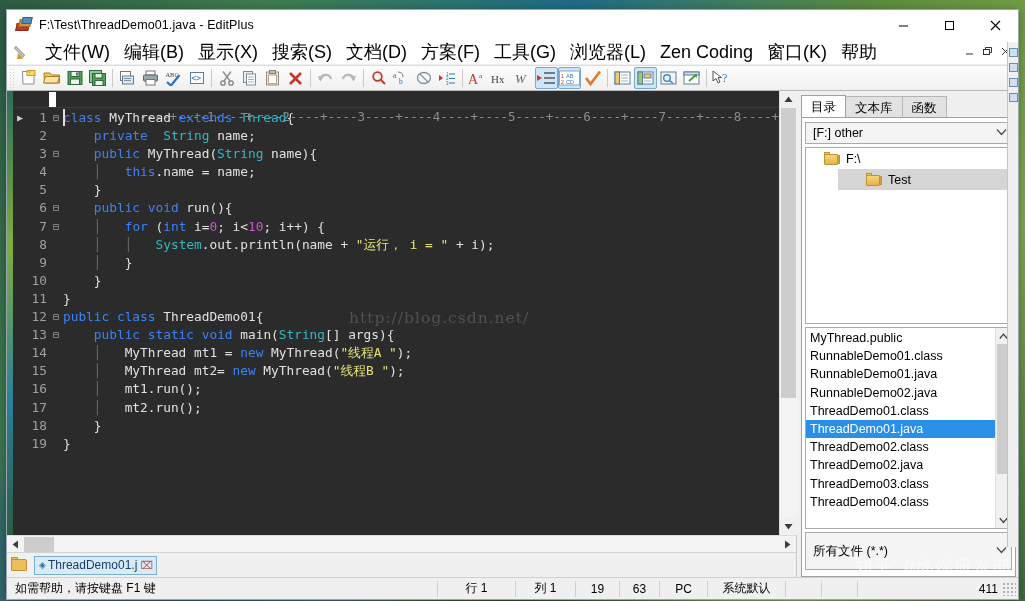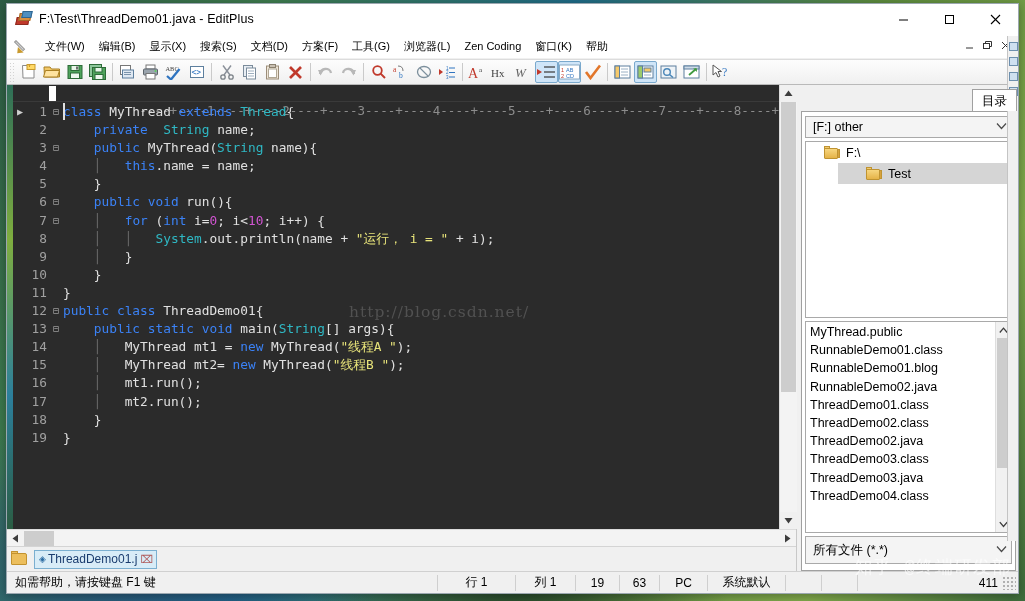--- a/index.html
+++ b/index.html
@@ -17,21 +17,21 @@
     position: absolute; inset: 0;
     background:
       radial-gradient(ellipse 380px 200px at 120px 560px, rgba(40,80,130,0.85), transparent 70%),
       radial-gradient(ellipse 300px 160px at 520px 580px, rgba(30,60,40,0.9), transparent 70%),
       linear-gradient(120deg,#2d5c45 0%,#3f7d4f 20%,#1f6c88 42%,#5d8c3e 64%,#82ab4c 84%,#3e6d3c 100%);
   }
 
   
   .window {
     position: absolute;
-    left: 6px; top: 3px;
+    left: 6px; top: 9px;
     width: 1013px; height: 591px;
     background: #f0f0f0;
     border: 1px solid #9ba7b0;
     display: flex; flex-direction: column;
     box-shadow: 0 2px 10px rgba(0,0,0,0.35);
   }
 
   
   .titlebar {
     height: 30px; background: #ffffff;
@@ -59,21 +59,21 @@
   
   .menubar {
     height: 25px; background:#ffffff; display:flex; align-items:center;
     flex: 0 0 25px; position: relative;
     border-bottom: 1px solid #f0f0f0;
   }
   .menu-pencil { width:20px; margin-left:7px; margin-right:4px; flex:0 0 20px; position:relative; height:16px;}
   .menu-pencil .shaft { position:absolute; left:2px; top:2px; width:13px; height:3px; background:#d8d8d8; border:1px solid #9a9a9a; transform: rotate(45deg); transform-origin: left top;}
   .menu-pencil .tip { position:absolute; left:1px; top:11px; width:0;height:0;border-left:4px solid transparent;border-right:4px solid transparent;border-bottom:5px solid #c99a2e; transform: rotate(-135deg);}
   .menu-item {
-    font-size: 11px; color:#000; padding: 3px 7px; cursor: default; white-space: nowrap;
+    font-size: 18px; color:#000; padding: 3px 7px; cursor: default; white-space: nowrap;
   }
   .menubar .mdi-btns { position:absolute; right:4px; top:3px; display:flex; gap:1px;}
   .mdi-btn { width:17px; height:17px; display:flex;align-items:center;justify-content:center;
              font-size:10px; color:#333; border:1px solid transparent; }
 
   
   .toolbar {
     height: 26px; flex: 0 0 26px;
     background: linear-gradient(#fdfdfd,#f0f0f0);
     border-top: 1px solid #dcdcdc;
@@ -186,21 +186,21 @@
   .doctab .lbl { overflow:hidden; text-overflow:clip; white-space:nowrap; }
   .doctab .x { color:#b05a5a; font-size:11px; margin-left:1px; }
 
   
   .rightpanel {
     width: 222px; flex:0 0 222px;
     background:#f0f0f0; display:flex; flex-direction:column;
     border-left:1px solid #c8c8c8;
     padding: 4px 2px 0 4px;
   }
-  .tabstrip { display:flex; height:22px; align-items:flex-end;flex-direction:column; }
+  .tabstrip { display:flex; height:22px; align-items:center; }
   .ptab {
     font-size:12.5px; padding: 3px 9px 3px 9px; height:21px;
     border:1px solid #b5b5b5; border-bottom:none; background:#e2e2e2;
     margin-right:-1px; color:#000;
   }
   .ptab.sel { background:#ffffff; height:22px; border-color:#a0a0a0; position:relative; z-index:2;}
   .pbody {
     flex:1 1 auto; display:flex; flex-direction:column; min-height:0;
     border:1px solid #a0a0a0; border-top:1px solid #a0a0a0; background:#ffffff;
     padding: 4px 3px 3px 3px; gap:3px;
@@ -231,21 +231,21 @@
   .filelist { flex:1 1 auto; overflow:hidden; padding-top:1px; }
   .file-row { height:18.2px; font-size:12.5px; color:#000; padding-left:4px; line-height:18.2px; white-space:nowrap;}
   .file-row.sel { background:#2a8fe8; color:#ffffff; }
   .fl-scroll { width:16px; flex:0 0 16px; background:#f1f1f1; display:flex; flex-direction:column;
                border-left:1px solid #dedede;}
   .fl-arrow { height:16px; display:flex; align-items:center; justify-content:center; font-size:8px; color:#4a4a4a;}
   .fl-track { flex:1 1 auto; position:relative; background:#f1f1f1; }
   .fl-thumb { position:absolute; left:1px; width:14px; background:#cdcdcd; }
 
   .filter-combo {
-    height:28px; background:#f4f4f4; border:1px solid #a9a9a9;
+    height:38px; background:#f4f4f4; border:1px solid #a9a9a9;
     display:flex; align-items:center; justify-content:space-between;
     padding: 0 4px 0 7px; font-size:12.5px; color:#000; margin-bottom:3px;
   }
 
   
   .right-sliver {
     position:absolute; right:0px; top:32px; width:11px; bottom:52px;
     background:#f0f0f0; border-left:1px solid #c4c4c4;
     display:flex; flex-direction:column; align-items:center; gap:6px; padding-top:6px;
     overflow:hidden;
@@ -691,27 +691,27 @@
                 <span class="fr"></span>
               </span>
             <span>Test</span>
           </div>
         </div>
 
         <div class="filelist-wrap">
           <div class="filelist" id="file-list">
               <div class="file-row">MyThread.public</div>
               <div class="file-row">RunnableDemo01.class</div>
-              <div class="file-row">RunnableDemo01.blog</div>
+              <div class="file-row">RunnableDemo01.java</div>
               <div class="file-row">RunnableDemo02.java</div>
               <div class="file-row">ThreadDemo01.class</div>
+              <div class="file-row sel">ThreadDemo01.java</div>
               <div class="file-row">ThreadDemo02.class</div>
               <div class="file-row">ThreadDemo02.java</div>
               <div class="file-row">ThreadDemo03.class</div>
-              <div class="file-row">ThreadDemo03.java</div>
               <div class="file-row">ThreadDemo04.class</div>
             </div>
           <div class="fl-scroll">
             <div class="fl-arrow">
               <svg width="9" height="7" viewBox="0 0 9 7">
                   <polyline points="0.8,5.5 4.5,1.2 8.2,5.5" fill="none" stroke="#3d3d3d" stroke-width="1.3"></polyline>
                 </svg>
             </div>
             <div class="fl-track">
               <div class="fl-thumb" style="top:0; height:130px;"></div>

